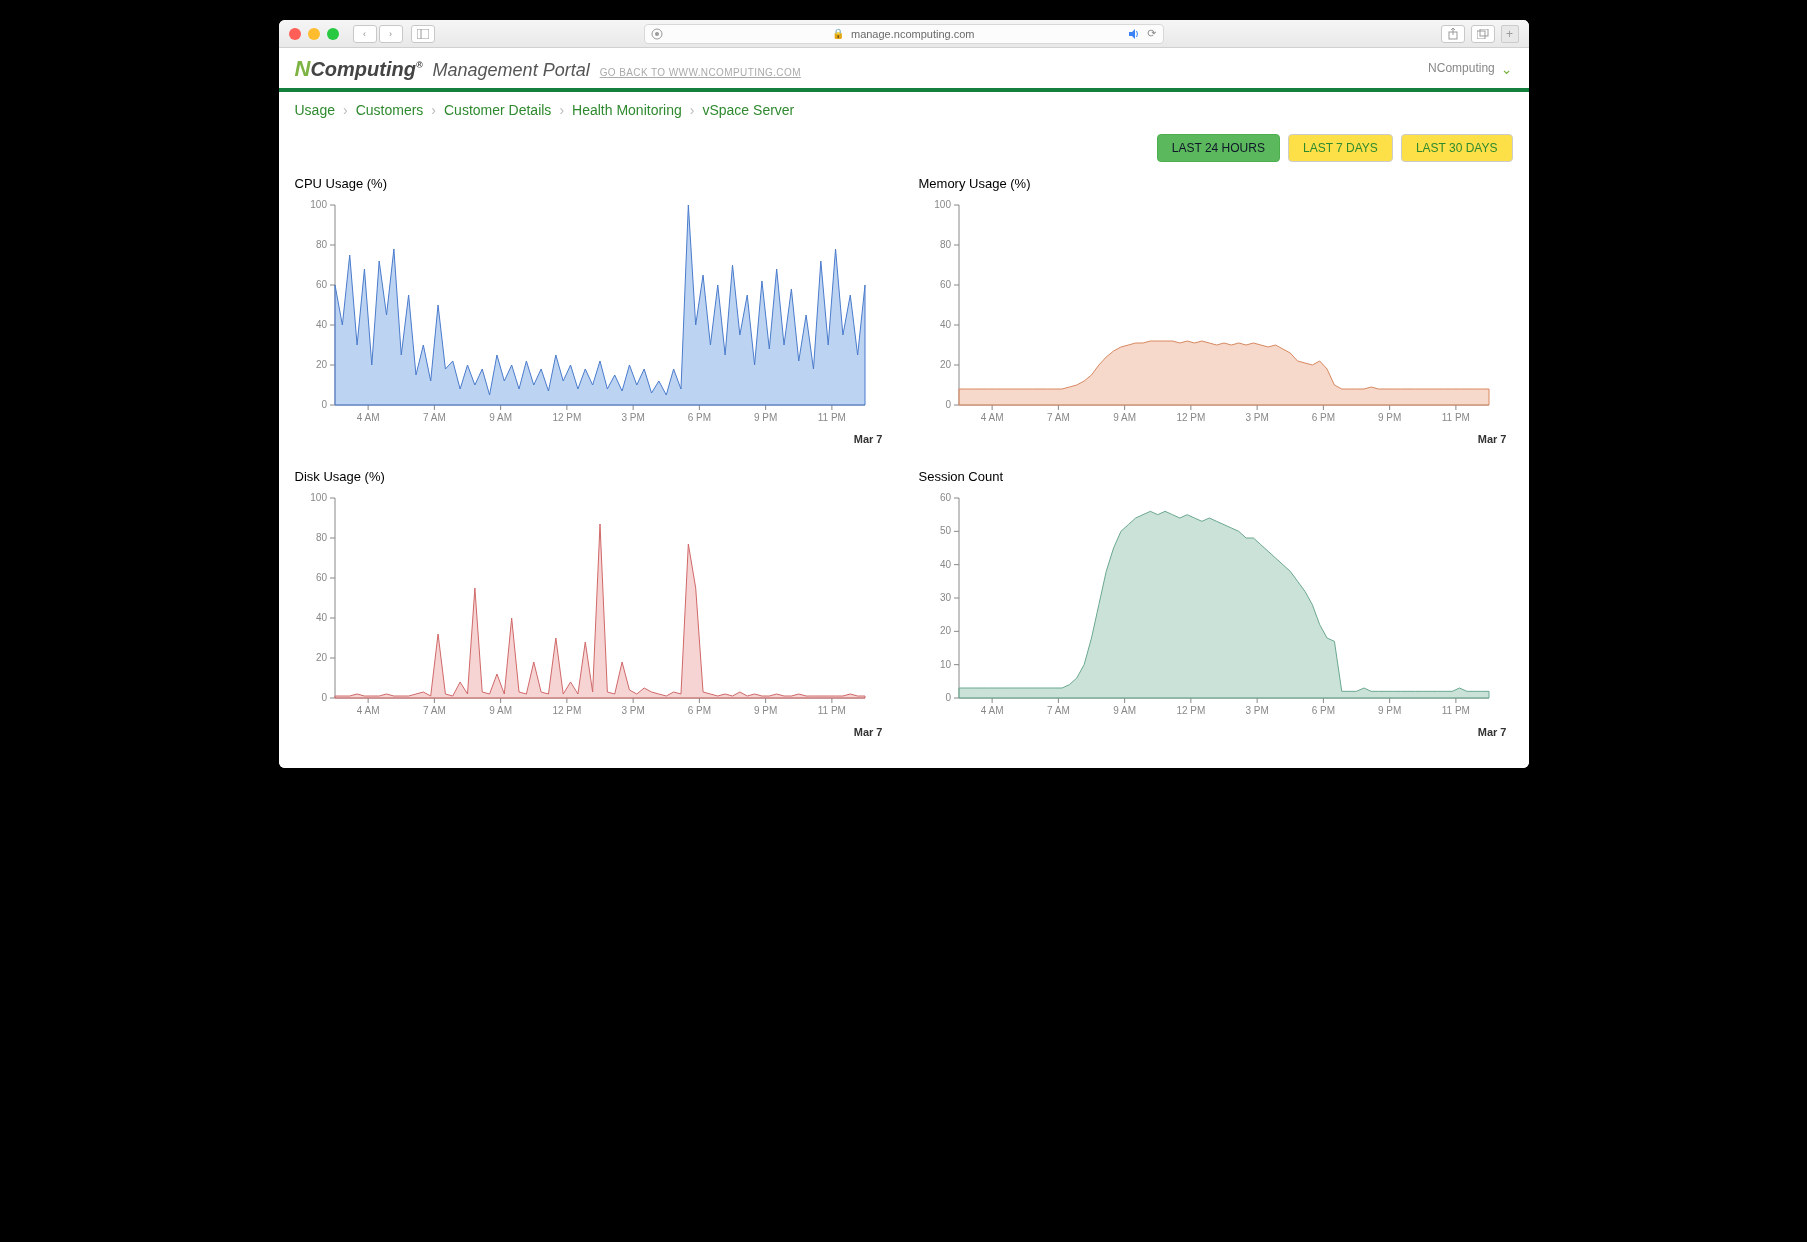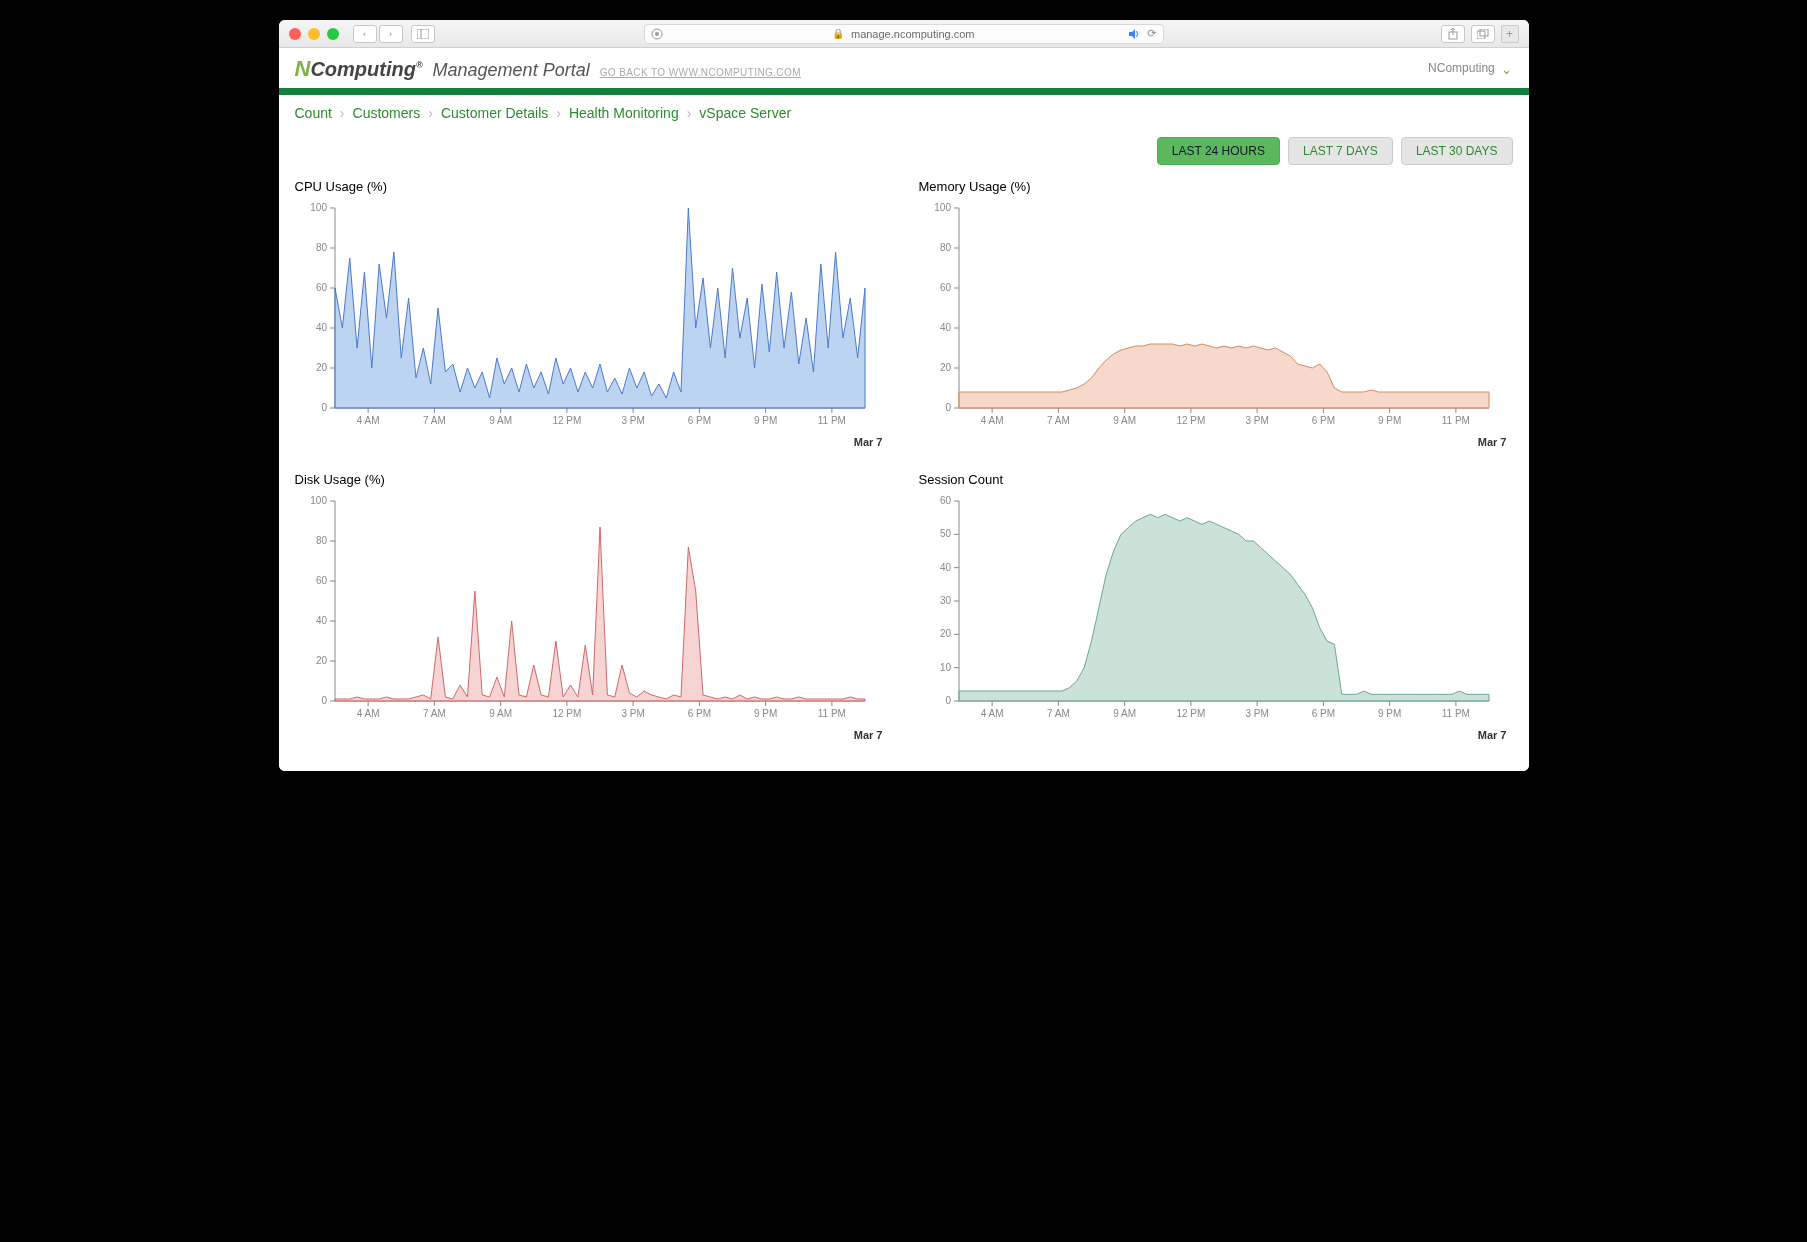--- a/index.html
+++ b/index.html
@@ -43,41 +43,41 @@
     font-size:11px; color:#6a6a6a; gap:6px;
   }
   .addr-icons-left{ position:absolute; left:6px; display:flex; align-items:center; gap:4px; color:#999; font-size:11px;}
   .addr-icons-right{ position:absolute; right:6px; display:flex; align-items:center; gap:6px; color:#5a8fd8; font-size:11px;}
   .reload{ color:#888; }
   .right-buttons{ position:absolute; right:10px; display:flex; gap:6px; align-items:center;}
   .plus-tab{ width:18px;height:18px;background:#e8e8e8;border:1px solid #ccc;border-radius:2px; display:flex;align-items:center;justify-content:center;font-size:12px;color:#999;}
   .page { background:#fff; }
   .header {
     display:flex; align-items:center; justify-content:space-between;
-    padding: 8px 16px 6px 16px; border-bottom:7px solid #15803d;
+    padding: 8px 16px 6px 16px; border-bottom:4px solid #15803d;
   }
   .brand { display:flex; align-items:baseline; gap:10px; }
   .logo { font-size:20px; font-weight:600; font-style:italic; color:#444; }
   .logo .n { color:#7cb342; font-style:italic; font-weight:700; font-size:22px;}
   .portal-title{ font-size:18px; font-style:italic; color:#555; font-weight:400;}
   .goback{ font-size:10px; color:#aaa; letter-spacing:0.4px; }
   .user-menu{ display:flex; align-items:flex-start; gap:6px; color:#888; font-size:12px;}
   .chev{ color:#7cb342; font-size:14px; }
   .breadcrumb{
     display:flex; align-items:center; gap:8px;
     padding: 10px 16px; font-size:14px;
   }
   .breadcrumb a{ color:#2f8a2f; text-decoration:none; }
   .breadcrumb .sep{ color:#bbb; }
   .time-filters{
     display:flex; justify-content:flex-end; gap:8px;
     padding: 6px 16px 14px 16px;
   }
   .pill{
-    border:1px solid #ccc; color:#2f8a2f; background:#e5e5e5;
+    border:1px solid #ccc; color:#2f8a2f; background:#fde047;
     border-radius:4px; padding:6px 14px; font-size:12px; cursor:pointer;
   }
   .pill.active{ background:#5cb85c; color:#0f172a; border-color:#4cae4c; }
   .charts{
     display:grid; grid-template-columns: 1fr 1fr; gap: 24px 30px;
     padding: 0 16px 30px 16px;
   }
   .chart-box{ }
   .chart-title{ font-size:13px; color:#000000; margin-bottom:8px; }
   .date-label{ font-size:11px; font-weight:600; color:#333; text-align:right; margin-top:4px; padding-right:6px;}
@@ -150,21 +150,21 @@
         <span class="portal-title">Management Portal</span>
         <a href="#" class="goback">GO BACK TO WWW.NCOMPUTING.COM</a>
       </div>
       <div class="user-menu">
         <span>NComputing</span>
         <span class="chev">⌄</span>
       </div>
     </div>
 
     <div class="breadcrumb" id="breadcrumb">
-        <a href="#">Count</a>
+        <a href="#">Usage</a>
         <span class="sep">›</span>
         <a href="#">Customers</a>
         <span class="sep">›</span>
         <a href="#">Customer Details</a>
         <span class="sep">›</span>
         <a href="#">Health Monitoring</a>
         <span class="sep">›</span>
         <a href="#">vSpace Server</a>
       </div>
 

